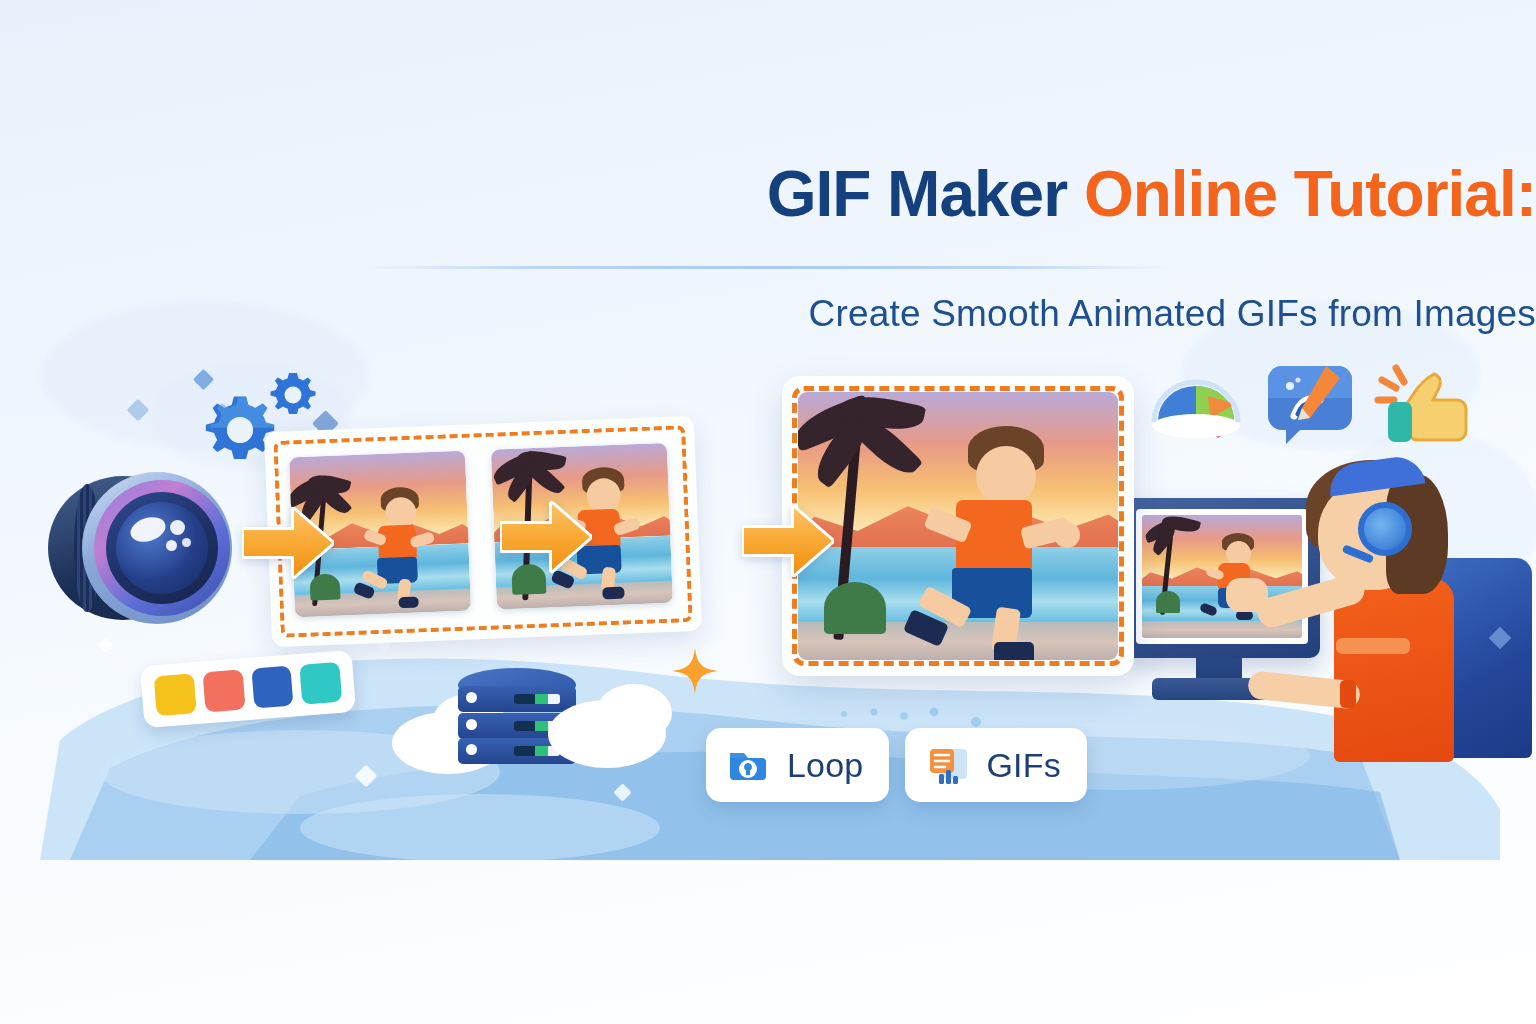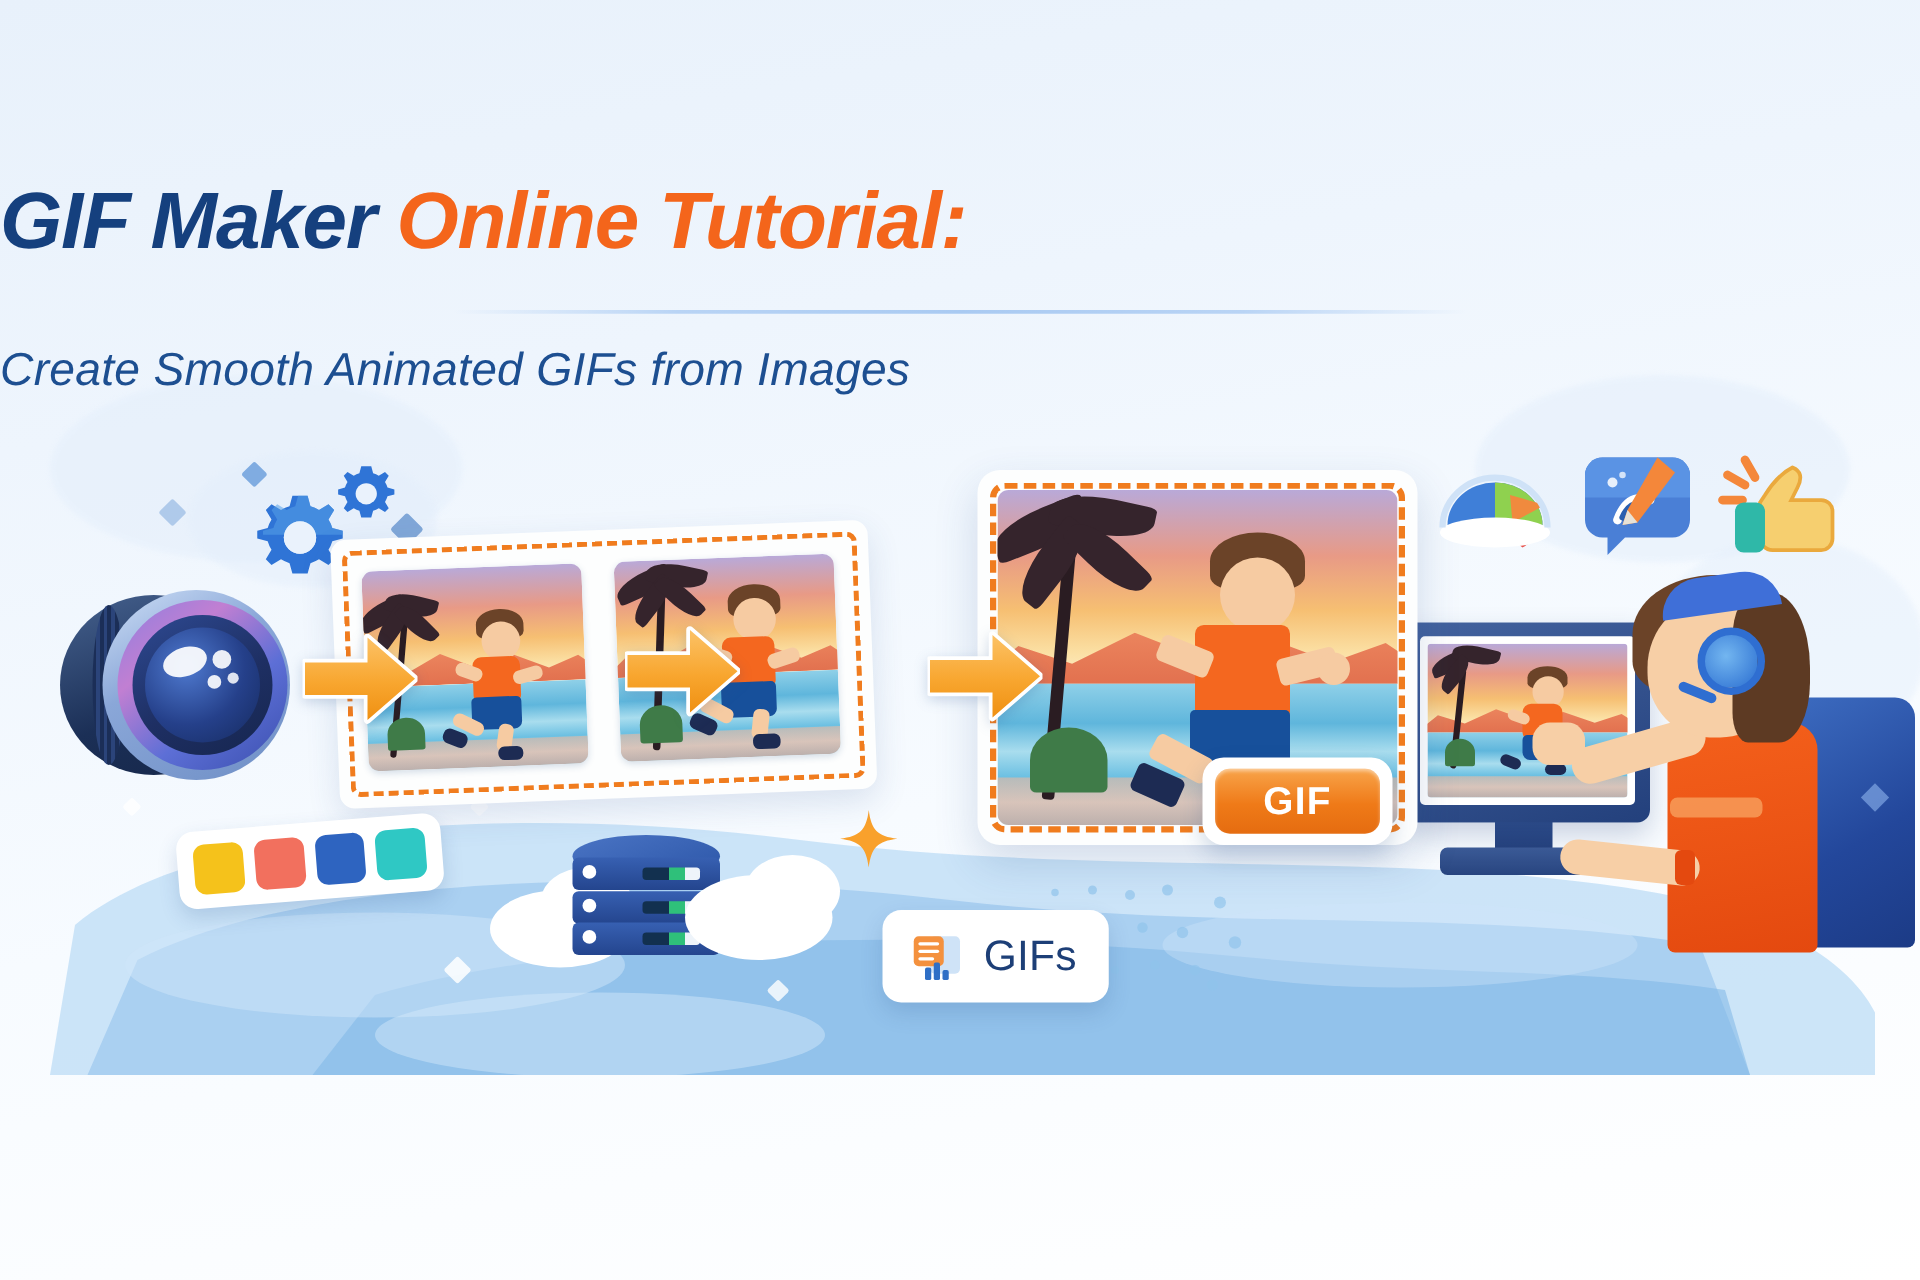--- a/index.html
+++ b/index.html
@@ -11,21 +11,21 @@
   }
   .stage{position:absolute;inset:0;}
 
   
   .bg-layer{position:absolute;inset:0;overflow:hidden;}
   .cloud-soft{position:absolute;background:#e3eefb;border-radius:50%;filter:blur(2px);opacity:.85;}
 
   .wave{position:absolute;}
 
   
-  .header{position:absolute;left:0;right:0;top:144px;text-align:left;z-index:30;font-style:italic;}
+  .header{position:absolute;left:0;right:0;top:162px;text-align:right;z-index:30;}
   .title{
     font-size:64px;font-weight:bold;letter-spacing:-1px;line-height:1;
     white-space:nowrap;
   }
   .title .t-dark{color:#15407e;}
   .title .t-orange{color:#f4651b;}
   .divider{
     width:810px;height:3px;margin:40px auto 0;
     background:linear-gradient(90deg,rgba(185,212,245,0) 0%,#b9d4f5 22%,#a9caf2 50%,#b9d4f5 78%,rgba(185,212,245,0) 100%);
     border-radius:2px;
@@ -425,25 +425,20 @@
           <div class="r-limb" style="left:104px;top:96px;width:48px;height:22px;transform:rotate(-14deg);"></div>
           <div class="r-shoe" style="left:136px;top:96px;width:26px;height:26px;border-radius:50%;background:#f6cba2;"></div>
           <div class="r-shorts" style="left:34px;top:142px;width:80px;height:50px;"></div>
           <div class="r-limb" style="left:2px;top:170px;width:50px;height:22px;transform:rotate(28deg);"></div>
           <div class="r-limb" style="left:76px;top:182px;width:24px;height:44px;transform:rotate(8deg);"></div>
           <div class="r-shoe" style="left:-12px;top:190px;width:40px;height:24px;transform:rotate(24deg);"></div>
           <div class="r-shoe" style="left:76px;top:216px;width:40px;height:22px;"></div>
         </div>
       </div>
     </div>
-    <div class="gif-badge">
-      <div class="inner">
-          <span>GIF</span>
-        </div>
-    </div>
   </div>
 
   <div class="mon-neck"></div>
   <div class="mon-base"></div>
   <div class="monitor">
     <div class="screen">
       <div class="pic">
         <div class="scene">
           <div class="sky"></div>
             <div class="mount"></div>
@@ -540,20 +535,31 @@
         <path d="M22 6 L30 20 M8 18 L22 26 M4 38 L20 38" stroke="#f4873a" stroke-width="7" stroke-linecap="round" fill="none"></path>
         <path d="M38 34 q10-16 22-22 q10 4 4 16 l-5 10 h24 a9 9 0 0 1 9 9 v22 a9 9 0 0 1 -9 9 H44 a10 10 0 0 1 -10-10 V40 Z" fill="#f6cf6f" stroke="#eaa93d" stroke-width="3"></path>
         <rect x="14" y="40" width="24" height="40" rx="7" fill="#2fb8a8"></rect>
       </svg>
     </div>
   </div>
 
   <div class="pills">
 
 
+    <div class="pill">
+      <div class="picon">
+        <svg width="48" height="48" viewBox="0 0 48 48">
+          <path d="M4 12 h14 l4 5 h10 a4 4 0 0 1 4 4 v2 H4 Z" fill="#3f8fe0"></path>
+          <path d="M4 17 h32 a4 4 0 0 1 4 4 v14 a4 4 0 0 1 -4 4 H8 a4 4 0 0 1 -4-4 Z" fill="#2f86e0"></path>
+          <circle cx="22" cy="28" r="9" fill="#ffffff"></circle>
+          <path d="M22 22 a4 4 0 0 1 2 7.4 V34 h-4 v-4.6 A4 4 0 0 1 22 22 Z" fill="#2f86e0"></path>
+        </svg>
+      </div>
+      <div class="plabel">Loop</div>
+    </div>
 
     <div class="pill">
       <div class="picon">
         <svg width="48" height="48" viewBox="0 0 48 48">
           <rect x="18" y="8" width="24" height="30" rx="4" fill="#cfe3f7"></rect>
           <rect x="5" y="8" width="24" height="24" rx="4" fill="#f4913e"></rect>
           <g stroke="#ffffff" stroke-width="2.6" stroke-linecap="round">
             <path d="M10 14 H24"></path>
               <path d="M10 20 H24"></path>
               <path d="M10 26 H20"></path>

